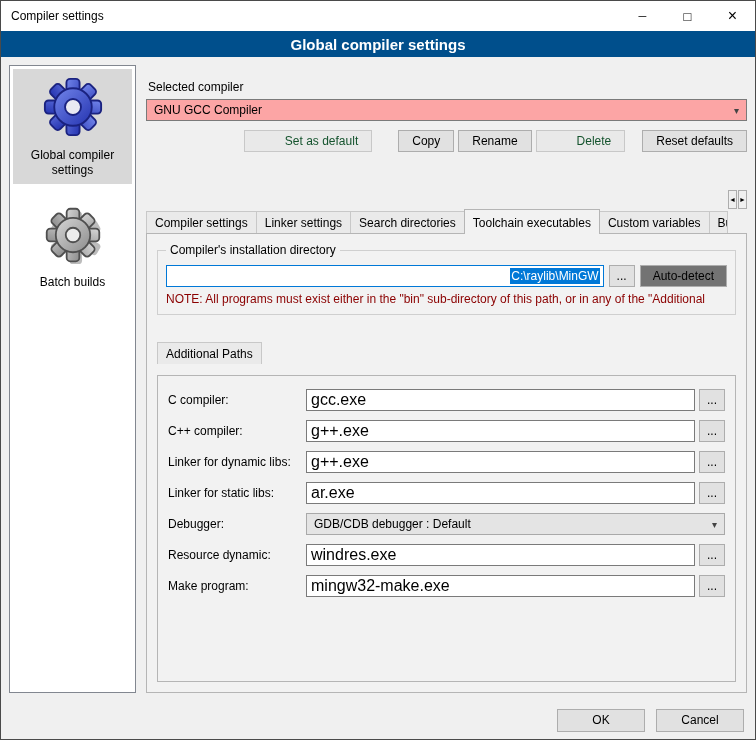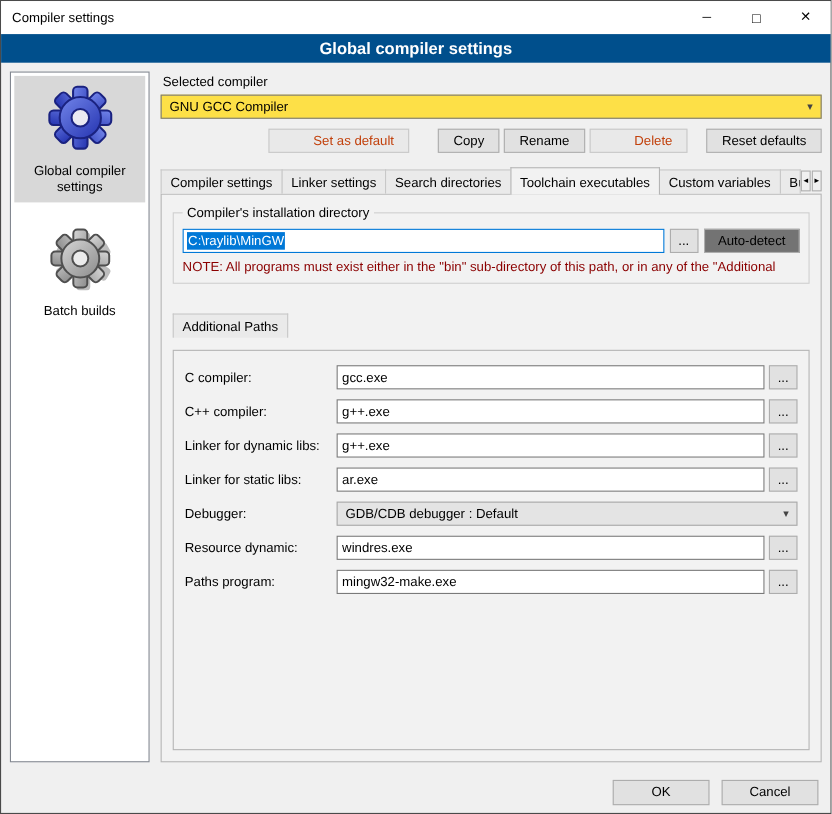--- a/index.html
+++ b/index.html
@@ -55,51 +55,52 @@
     display: flex; flex-direction: column; align-items: center;
     padding: 8px 2px 6px; margin-bottom: 14px;
     text-align: center; cursor: default;
   }
   .side-item.selected { background: #d8d8d8; }
   .side-item .icon { margin-bottom: 8px; }
   .side-item .slabel { line-height: 1.25; }
 
   
   .main { flex: 1; min-width: 0; display: flex; flex-direction: column; }
-  .section-label { margin: 2px 0 5px 2px; }
+  .section-label { margin: 15px 0 5px 2px; }
 
   .combo {
-    height: 22px; background: #fde047; border: 1px solid #7a7a7a;
+    height: 22px; background: #fca5a5; border: 1px solid #7a7a7a;
     display: flex; align-items: center; padding: 0 7px;
     cursor: default;
   }
   .combo .arrow { margin-left: auto; font-size: 10px; color: #444; }
   .combo.gray { background: #e4e4e4; border-color: #a9a9a9; }
 
   .btnrow { margin-top: 9px; display: flex; justify-content: flex-end; gap: 4px; }
   .btn {
     height: 22px; padding: 0 13px;
     background: #e1e1e1; border: 1px solid #adadad;
     font-family: inherit; font-size: 12px; cursor: default;
   }
-  .btn:disabled, .btn.disabled { background: #e9e9e9; border-color: #c8c8c8; color: #c2410c; padding-left: 40px; }
+  .btn:disabled, .btn.disabled { background: #e9e9e9; border-color: #c8c8c8; color: #14532d; padding-left: 40px; }
   .btn.set-default { margin-right: 22px; }
   .btn.reset { margin-left: 13px; }
 
   
   .tabstrip { margin-top: 13px; display: flex; align-items: flex-end; position: relative; z-index: 2; }
   .tab {
     padding: 4px 8px 3px;
     background: #eaeaea; border: 1px solid #c8c8c8; border-bottom: none;
     margin-right: -1px; white-space: nowrap; cursor: default;
   }
   .tab.selected {
     background: #f2f2f2; padding-top: 6px; padding-bottom: 4px;
     margin-bottom: -1px; position: relative; z-index: 3;
     border-color: #b5b5b5;
+    margin-top: 44px;
   }
   .tab.truncated { max-width: 32px; overflow: hidden; padding-right: 0; }
   .tabspacer { flex: 1; }
   .tabscroll {
     width: 17px; height: 19px; margin-left: 1px;
     background: #f0f0f0; border: 1px solid #adadad;
     font-size: 7px; line-height: 1; font-family: inherit;
     cursor: default; align-self: center;
   }
 
@@ -118,21 +119,21 @@
   }
   .groupbox .gtitle {
     position: absolute; top: -8px; left: 8px;
     background: #f2f2f2; padding: 0 4px;
   }
   .dirrow { display: flex; align-items: center; gap: 5px; }
   .pathbox {
     flex: 1; height: 22px; background: #fff;
     border: 1px solid #0078d7;
     display: flex; align-items: center; padding: 0 3px;
-    overflow: hidden; white-space: nowrap;
+    overflow: hidden; white-space: nowrap; justify-content: flex-end;
   }
   .pathbox .sel { background: #0078d7; color: #fff; padding: 1px 1px; }
   .browse { width: 26px; height: 22px; flex: none; padding: 0;
     background: #e1e1e1; border: 1px solid #adadad; font-family: inherit; font-size: 12px; cursor: default; }
   .autodetect { height: 22px; padding: 0 12px; flex: none;
     background: #737373; border: 1px solid #adadad; font-family: inherit; font-size: 12px; cursor: default; }
   .note {
     margin-top: 5px; color: #8b0000;
     white-space: nowrap; overflow: hidden;
   }
@@ -142,21 +143,21 @@
     flex: 1; min-height: 0;
     border: 1px solid #b5b5b5; background: #f2f2f2;
     padding: 13px 10px;
   }
 
   .frow { display: flex; align-items: center; margin-bottom: 9px; }
   .flabel { width: 138px; flex: none; }
   .tinput {
     flex: 1; height: 22px; background: #fff;
     border: 1px solid #7a7a7a; padding: 0 4px;
-    font-family: inherit; font-size: 12px;
+    font-family: inherit; font-size: 16px;
   }
   .frow .browse { margin-left: 4px; }
   .combo.field { flex: 1; }
 
   
   .footer {
     flex: none; height: 38px;
     display: flex; align-items: center; justify-content: flex-end;
     gap: 11px; padding: 0 11px;
   }
@@ -324,21 +325,21 @@
             </div>
           </div>
 
           <div class="frow">
             <span class="flabel">Resource dynamic:</span>
             <input class="tinput" value="windres.exe" style="">
             <button class="browse">...</button>
           </div>
 
           <div class="frow">
-            <span class="flabel">Paths program:</span>
+            <span class="flabel">Make program:</span>
             <input class="tinput" value="mingw32-make.exe" style="">
             <button class="browse">...</button>
           </div>
 
         </div>
       </div>
 
     </div>
   </div>
 

